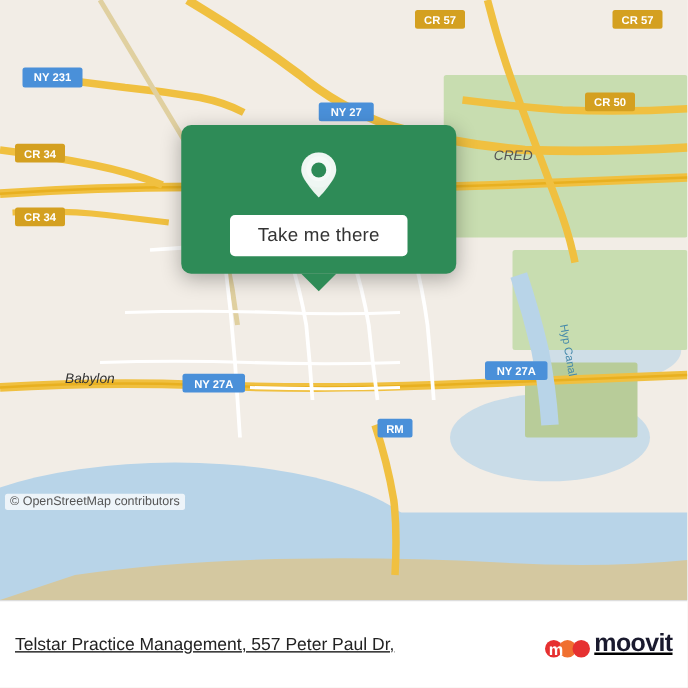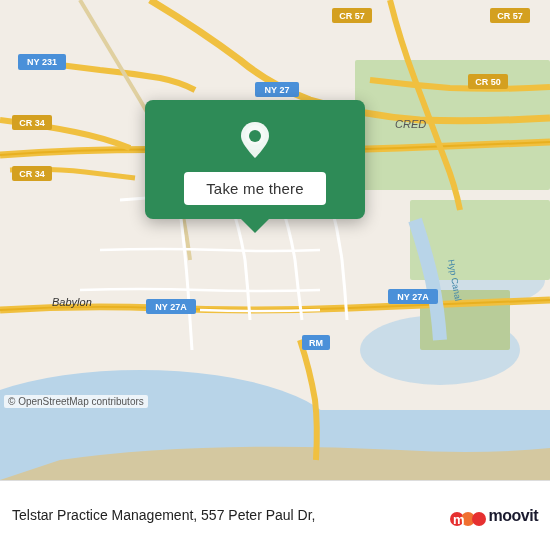--- a/index.html
+++ b/index.html
@@ -75,20 +75,21 @@
     
     #bottom-bar {
       width: 550px;
       height: 70px;
       background: white;
       display: flex;
       align-items: center;
       padding: 0 12px;
       border-top: 1px solid #ddd;
       position: relative;
+      text-decoration: underline;
     }
 
     #address-block {
       flex: 1;
     }
 
     #address-line1 {
       font-size: 14px;
       font-weight: 500;
       color: #222;
@@ -243,15 +244,15 @@
 
   <div id="moovit-logo">
     <svg width="38" height="38" viewBox="0 0 38 38" xmlns="http://www.w3.org/2000/svg">
 
       <circle cx="8" cy="22" r="7" fill="#e63030"></circle>
       <circle cx="19" cy="22" r="7" fill="#f07030"></circle>
       <circle cx="30" cy="22" r="7" fill="#e63030"></circle>
 
       <text x="4" y="27" font-size="13" font-weight="bold" fill="white">m</text>
     </svg>
-    <span id="moovit-text" style="font-size:16px;font-weight:bold;color:#1a1a2e;letter-spacing:-0.5px;margin-left:2px;">moovit</span>
+    <span id="moovit-text" style="font-size:20px;font-weight:bold;color:#1a1a2e;letter-spacing:-0.5px;margin-left:2px;">moovit</span>
   </div>
 </div>
 
 </body></html>

